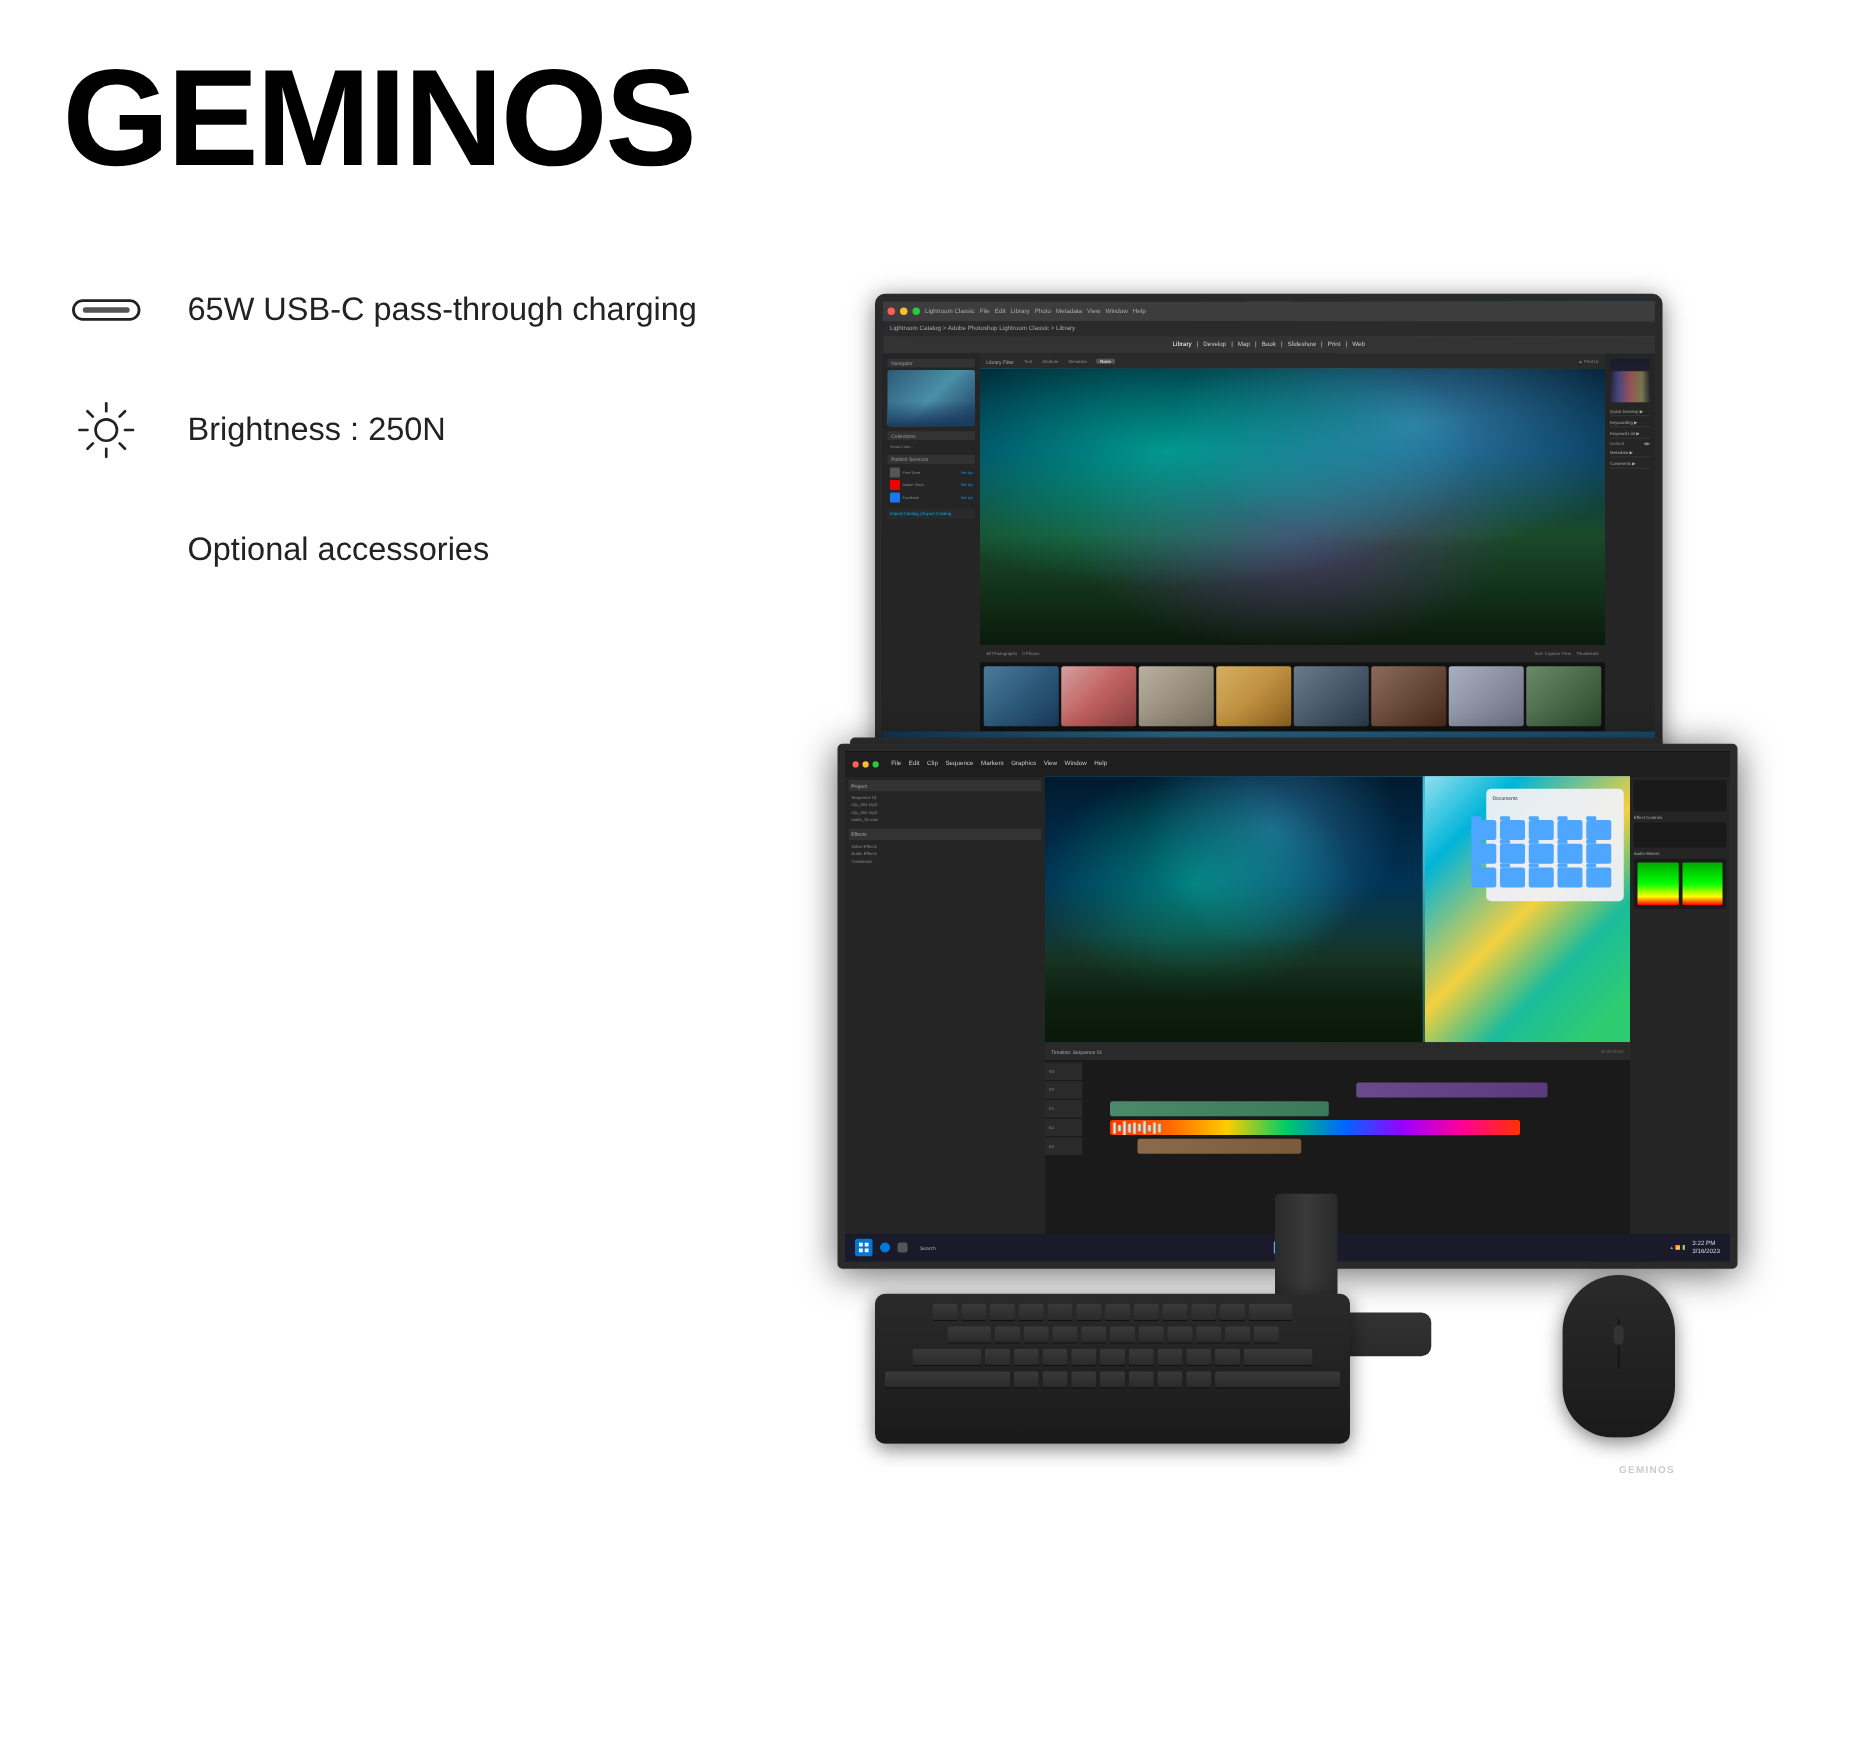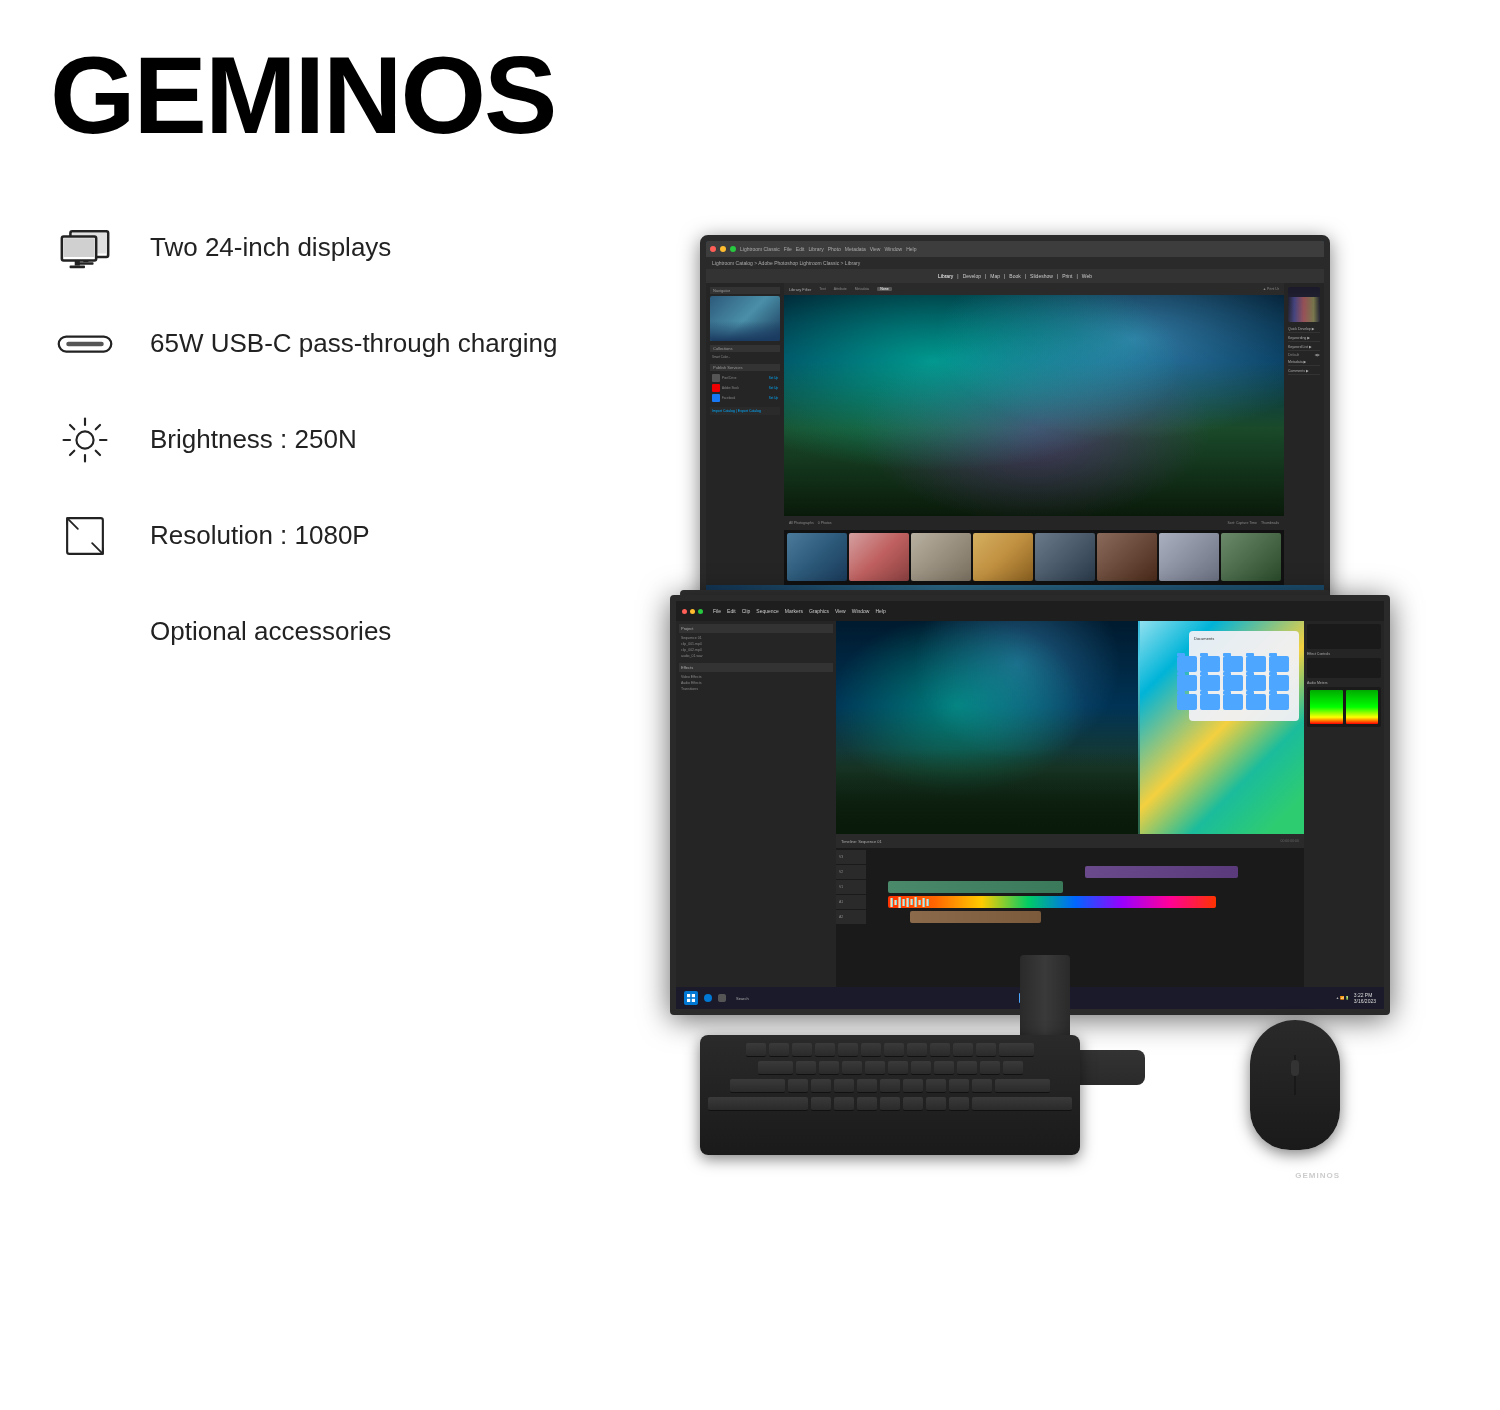--- a/index.html
+++ b/index.html
@@ -689,37 +689,20 @@
 <body>
 
 <div class="page-container">
 
   <div class="left-panel">
 
     <h1 class="brand-title">GEMINOS</h1>
 
     <div class="feature-list">
 
-      <div class="feature-item">
-        <div class="feature-icon">
-          <svg viewBox="0 0 70 55" fill="none">
-
-            <rect x="18" y="8" width="44" height="30" rx="2" stroke="#222" stroke-width="3" fill="white"></rect>
-            <rect x="20" y="10" width="40" height="24" fill="#e0e0e0" rx="1"></rect>
-            <rect x="33" y="38" width="6" height="6" fill="#222"></rect>
-            <rect x="27" y="44" width="18" height="3" rx="1" fill="#222"></rect>
-
-            <rect x="8" y="14" width="40" height="28" rx="2" stroke="#222" stroke-width="3" fill="white"></rect>
-            <rect x="10" y="16" width="36" height="22" fill="#d0d0d0" rx="1"></rect>
-            <rect x="23" y="42" width="6" height="6" fill="#222"></rect>
-            <rect x="17" y="48" width="18" height="3" rx="1" fill="#222"></rect>
-          </svg>
-        </div>
-        <span class="feature-text">Two 24-inch displays</span>
-      </div>
 
 
 
       <div class="feature-item">
         <div class="feature-icon">
           <svg viewBox="0 0 80 40" fill="none">
             <rect x="5" y="10" width="70" height="20" rx="10" stroke="#222" stroke-width="3" fill="white"></rect>
             <rect x="15" y="17" width="50" height="6" rx="3" fill="#555"></rect>
           </svg>
         </div>
@@ -737,34 +720,20 @@
             <line x1="56" y1="35" x2="65" y2="35" stroke="#222" stroke-width="3" stroke-linecap="round"></line>
             <line x1="14" y1="14" x2="20" y2="20" stroke="#222" stroke-width="3" stroke-linecap="round"></line>
             <line x1="50" y1="50" x2="56" y2="56" stroke="#222" stroke-width="3" stroke-linecap="round"></line>
             <line x1="56" y1="14" x2="50" y2="20" stroke="#222" stroke-width="3" stroke-linecap="round"></line>
             <line x1="14" y1="56" x2="20" y2="50" stroke="#222" stroke-width="3" stroke-linecap="round"></line>
           </svg>
         </div>
         <span class="feature-text">Brightness : 250N</span>
       </div>
 
-      <div class="feature-item">
-        <div class="feature-icon">
-          <svg viewBox="0 0 70 70" fill="none">
-            <rect x="10" y="10" width="50" height="50" rx="3" stroke="#222" stroke-width="3" fill="white"></rect>
-
-            <line x1="25" y1="25" x2="10" y2="10" stroke="#222" stroke-width="2.5" stroke-linecap="round"></line>
-            <polyline points="10,18 10,10 18,10" stroke="#222" stroke-width="2.5" fill="none" stroke-linecap="round" stroke-linejoin="round"></polyline>
-
-            <line x1="45" y1="45" x2="60" y2="60" stroke="#222" stroke-width="2.5" stroke-linecap="round"></line>
-            <polyline points="60,52 60,60 52,60" stroke="#222" stroke-width="2.5" fill="none" stroke-linecap="round" stroke-linejoin="round"></polyline>
-          </svg>
-        </div>
-        <span class="feature-text">Resolution : 1080P</span>
-      </div>
 
 
       <div class="feature-item">
         <div class="feature-icon">
           
         </div>
         <span class="feature-text">Optional accessories</span>
       </div>
 
     </div>

